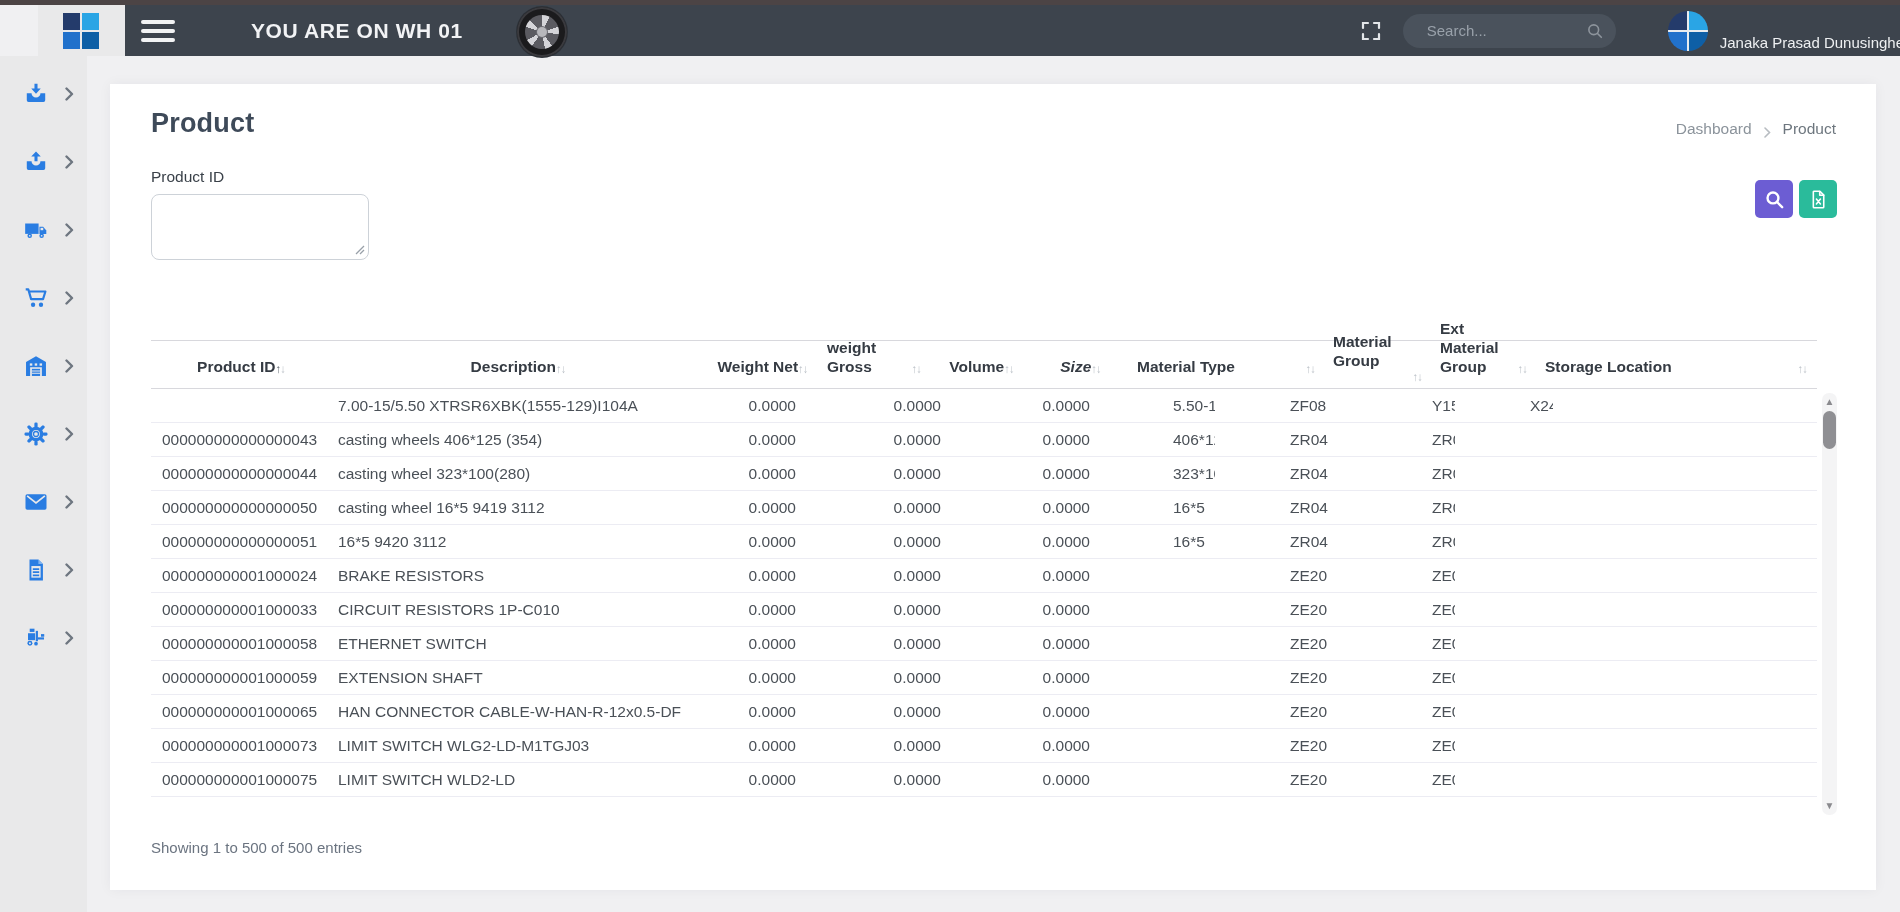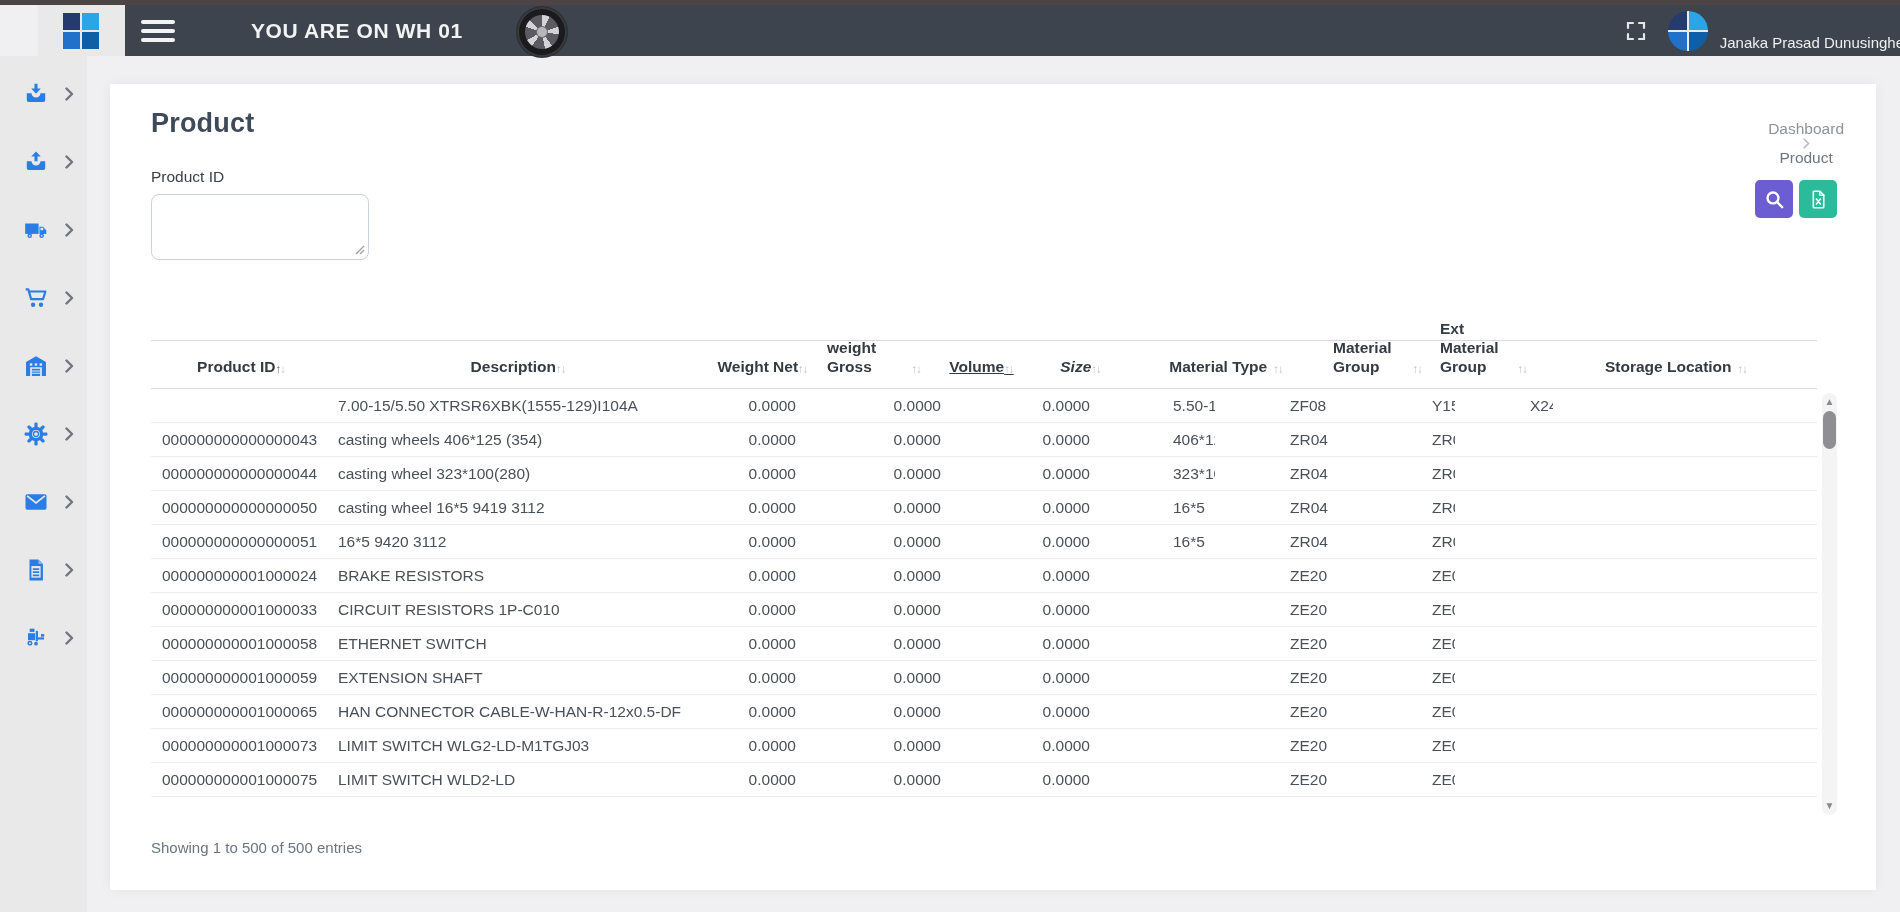--- a/index.html
+++ b/index.html
@@ -41,21 +41,21 @@
   .user-name{color:#eef0f2;font-size:15px;margin-right:7px;}
   
   .sidebar{position:absolute;left:0;top:56px;width:87px;height:856px;background:#e9e9ea;padding-top:4px;box-sizing:border-box;}
   .side-item{height:68px;display:flex;align-items:center;cursor:pointer;}
   .side-item .ic{margin-left:23px;width:26px;height:26px;display:flex;}
   .side-item .chev{margin-left:16px;display:flex;}
   
   .card{position:absolute;left:110px;top:84px;width:1766px;height:806px;background:#ffffff;
     box-shadow:0 0 12px rgba(40,40,60,.05);}
   .page-title{position:absolute;left:41px;top:24px;margin:0;font-size:27px;font-weight:bold;color:#3e4a59;letter-spacing:.2px;}
-  .breadcrumb{position:absolute;right:32px;top:36px;font-size:15.5px;display:flex;align-items:center;flex-direction:column;}
+  .breadcrumb{position:absolute;right:40px;top:36px;font-size:15.5px;display:flex;align-items:flex-end;}
   .bc-parent{color:#8b939b;cursor:pointer;}
   .bc-sep{margin:0 12px;display:flex;}
   .bc-current{color:#6d767e;}
   .pid-label{position:absolute;left:41px;top:84px;font-size:15.5px;color:#3a4149;}
   .pid-area{position:absolute;left:41px;top:110px;width:218px;height:66px;}
   .pid-area textarea{width:100%;height:100%;box-sizing:border-box;resize:none;border:1px solid #cdd2d8;
     border-radius:8px;outline:none;font-family:"Liberation Sans",sans-serif;font-size:15px;padding:8px;}
   .pid-area svg{position:absolute;right:4px;bottom:5px;}
   .action-buttons{position:absolute;right:39px;top:96px;display:flex;gap:6px;}
   .sq-btn{width:38px;height:38px;border:none;border-radius:5px;cursor:pointer;display:flex;align-items:center;justify-content:center;padding:0;}
@@ -64,21 +64,21 @@
   .table-search{position:absolute;right:39px;top:200px;display:flex;align-items:center;}
   .table-search label{font-size:15.5px;color:#3a4149;margin-right:10px;}
   .table-search input{width:217px;height:35px;box-sizing:border-box;border:1px solid #cdd2d8;border-radius:6px;outline:none;
     font-size:15px;padding:0 10px;font-family:"Liberation Sans",sans-serif;}
   
   .thead{position:absolute;left:41px;top:256px;width:1666px;height:49px;box-sizing:border-box;
     border-top:1px solid #d8d8dd;border-bottom:1px solid #d8d8dd;display:flex;}
   .h-cell{box-sizing:border-box;display:flex;align-items:flex-end;justify-content:center;
     padding:0 10px 11px 8px;font-size:15.5px;font-weight:bold;color:#353b43;line-height:1.22;cursor:pointer;}
   .h-cell:first-child{padding-left:11px;}
-  .h-cell.adj{justify-content:center;gap:6px;}
+  .h-cell.adj{justify-content:space-between;gap:6px;}
   .h-cell .lbl{white-space:normal;}
   .sort{font-size:11.5px;color:#b9bfc6;letter-spacing:-1px;margin-bottom:1px;white-space:nowrap;font-weight:normal;}
   .sort.active .s-up{color:#5e666f;}
   .tbody-wrap{position:absolute;left:41px;top:305px;width:1666px;}
   table.body-table{border-collapse:collapse;table-layout:fixed;width:1666px;}
   table.body-table td{height:33px;border-bottom:1px solid #ececf3;font-size:15.5px;color:#4a5057;
     white-space:nowrap;overflow:hidden;padding:0;}
   table.body-table td:nth-child(1){padding-left:11px;}
   table.body-table td:nth-child(2){padding-left:12px;}
   table.body-table td:nth-child(3),table.body-table td:nth-child(4),table.body-table td:nth-child(5){text-align:right;padding-right:8px;}
@@ -119,20 +119,29 @@
     </div>
   <div class="nav-right">
     <button class="fs-btn" aria-label="fullscreen">
       <svg width="24" height="24" viewBox="0 0 24 24" fill="none" stroke="#e3e6e9" stroke-width="2.2" stroke-linecap="round">
         <path d="M4 9V4h5"></path>
           <path d="M15 4h5v5"></path>
           <path d="M20 15v5h-5"></path>
           <path d="M9 20H4v-5"></path>
       </svg>
     </button>
+    <div class="nav-search">
+      <input type="text" placeholder="Search..." style="">
+      <span class="mag">
+        <svg width="18" height="18" viewBox="0 0 20 20" fill="none" stroke="#8d949c" stroke-width="1.8" stroke-linecap="round">
+          <circle cx="8.6" cy="8.6" r="5.4"></circle>
+            <path d="M12.8 12.8 17 17"></path>
+        </svg>
+      </span>
+    </div>
     <div class="user">
       <div class="avatar"></div>
       <span class="user-name">Janaka Prasad Dunusinghe</span>
       <span style="display:flex;">
         <svg width="11" height="7" viewBox="0 0 11 7" fill="none" stroke="#cfd3d7" stroke-width="1.6" stroke-linecap="round">
             <path d="M1 1l4.5 4.5L10 1"></path>
           </svg>
       </span>
     </div>
   </div>
@@ -341,33 +350,33 @@
         <span class="sort"><span class="s-up">↑</span><span class="s-dn">↓</span></span>
       </div>
       <div class="h-cell" style="width: 111px;">
         <span class="lbl">Weight Net</span>
         <span class="sort"><span class="s-up">↑</span><span class="s-dn">↓</span></span>
       </div>
       <div class="h-cell" style="width: 112px;">
         <span class="lbl">weight Gross</span>
         <span class="sort"><span class="s-up">↑</span><span class="s-dn">↓</span></span>
       </div>
-      <div class="h-cell" style="width: 103px; text-decoration: underline;">
+      <div class="h-cell" style="width: 103px;">
         <span class="lbl">Volume</span>
         <span class="sort"><span class="s-up">↑</span><span class="s-dn">↓</span></span>
       </div>
       <div class="h-cell" style="width: 95px; font-style: italic;">
         <span class="lbl">Size</span>
         <span class="sort"><span class="s-up">↑</span><span class="s-dn">↓</span></span>
       </div>
       <div class="h-cell adj" style="width: 196px;">
         <span class="lbl">Material Type</span>
         <span class="sort"><span class="s-up">↑</span><span class="s-dn">↓</span></span>
       </div>
-      <div class="h-cell" style="width: 107px;">
+      <div class="h-cell" style="width: 107px; flex-direction: column;">
         <span class="lbl">Material Group</span>
         <span class="sort"><span class="s-up">↑</span><span class="s-dn">↓</span></span>
       </div>
       <div class="h-cell" style="width: 105px;">
         <span class="lbl">Ext Material Group</span>
         <span class="sort"><span class="s-up">↑</span><span class="s-dn">↓</span></span>
       </div>
       <div class="h-cell adj" style="width: 280px;">
         <span class="lbl">Storage Location</span>
         <span class="sort"><span class="s-up">↑</span><span class="s-dn">↓</span></span>

